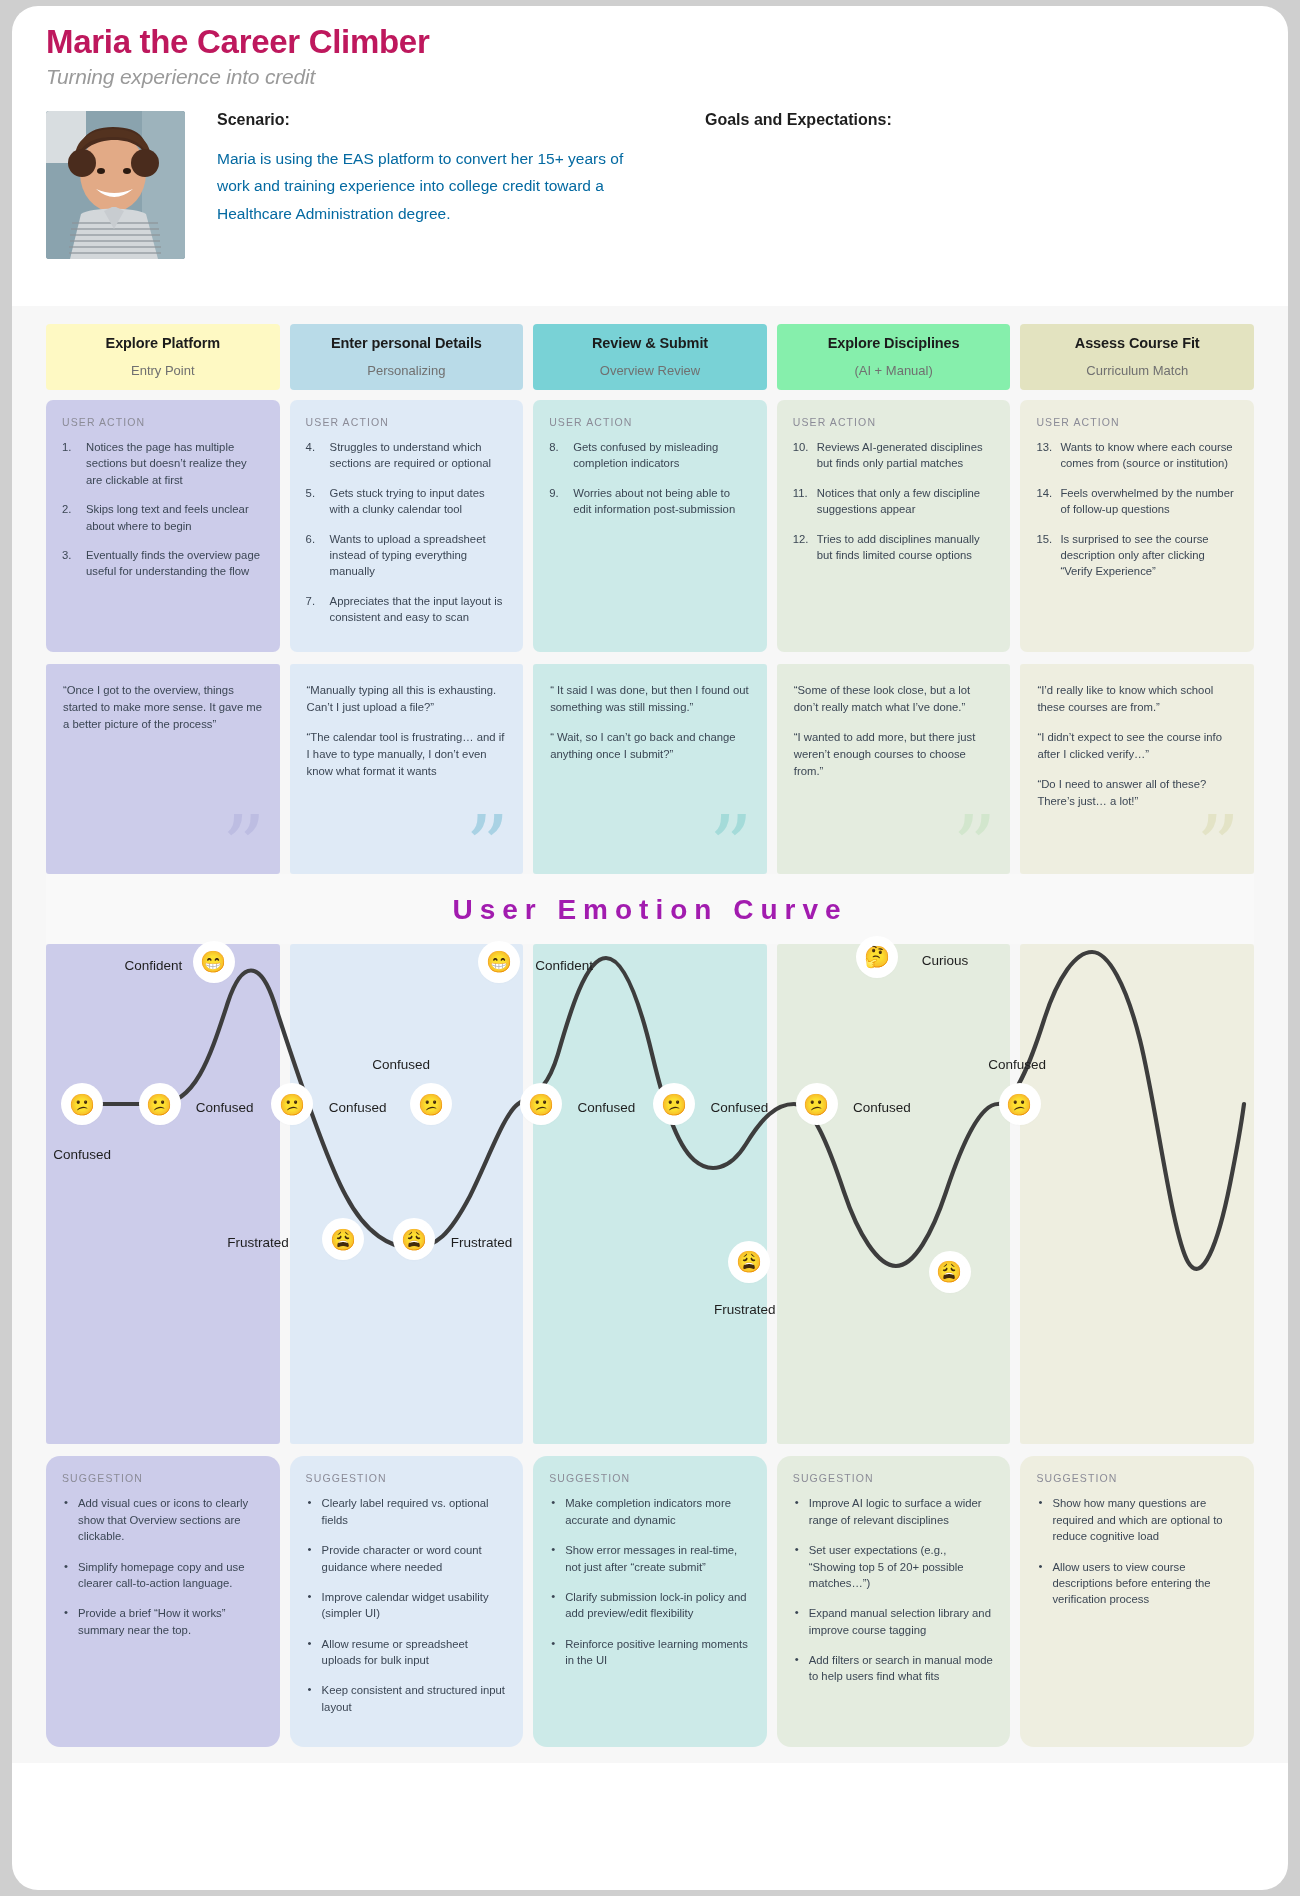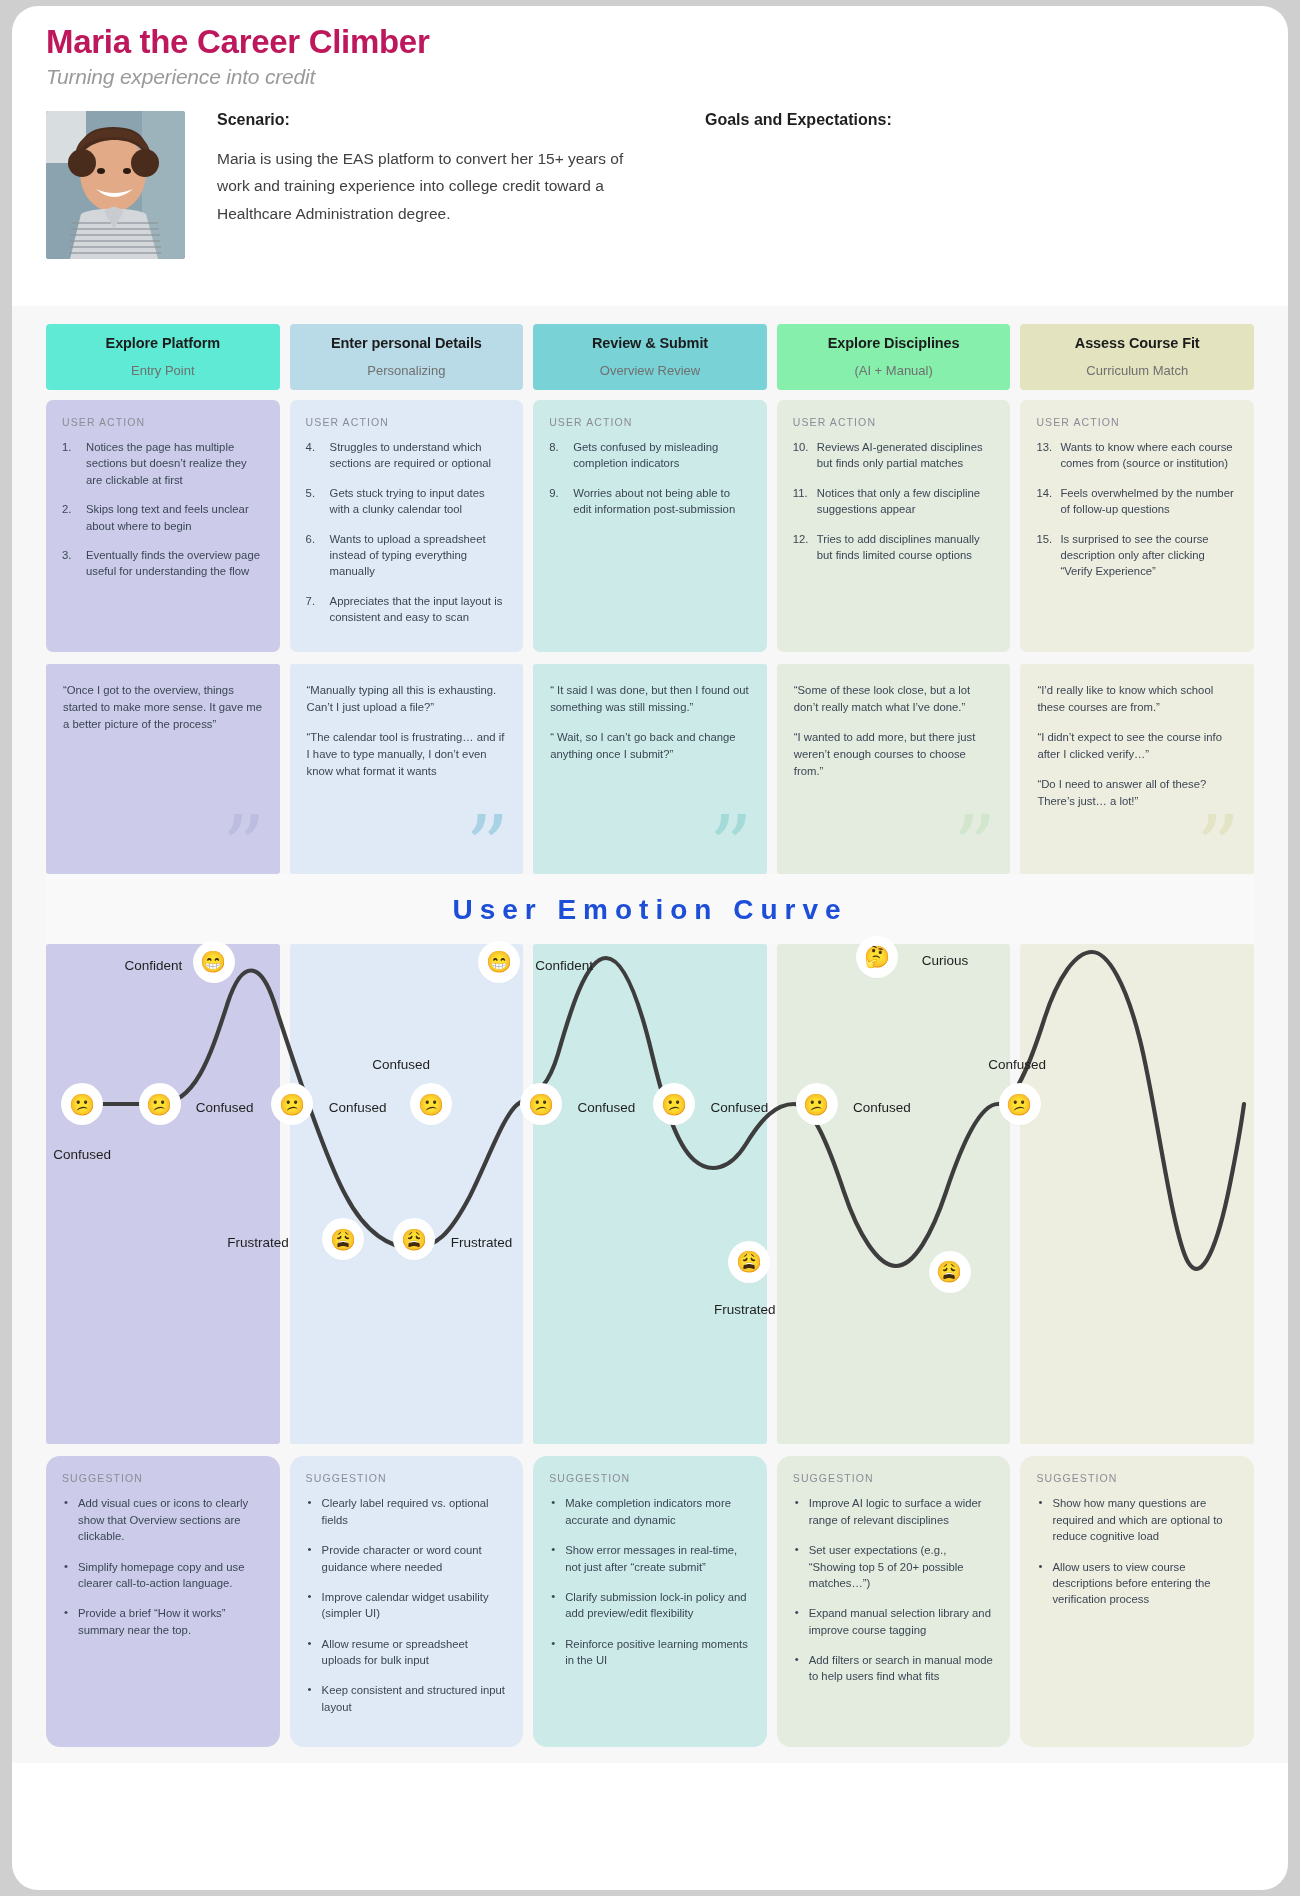--- a/index.html
+++ b/index.html
@@ -34,21 +34,21 @@
     border-radius: 3px; overflow: hidden; position: relative;
     background: #7d98a6;
   }
   .photo svg { display:block; width:100%; height:100%; }
   .scenario-col { margin-left: 32px; width: 430px; }
   .goals-col { margin-left: 58px; width: 470px; }
   .col-head {
     font-size: 16px; font-weight: bold; color: #1e1e1e; margin-bottom: 16px;
   }
   .scenario-body {
-    font-size: 15.5px; color: #404040; line-height: 1.75;
+    font-size: 15.5px; color: #0369a1; line-height: 1.75;
   }
   .goals-list { list-style: none; }
   .goals-list li {
     font-size: 15.5px; color: #6f6f6f; line-height: 1.55;
     margin-bottom: 9px; position: relative; padding-left: 18px;
   }
   .goals-list li:before {
     content: "\2022"; position: absolute; left: 0; top: -1px;
     color: #6f6f6f; font-size: 15px;
   }
@@ -95,21 +95,21 @@
     font-size: 86px; line-height: 1; font-family: "DejaVu Serif", serif;
     user-select: none;
   }
 
   
   .emo-title-band {
     background: #f9f9f9; padding: 20px 0 18px 0;
     text-align: center;
   }
   .emo-title {
-    font-size: 28px; font-weight: bold; color: #1d4ed8;
+    font-size: 28px; font-weight: bold; color: #a21caf;
     letter-spacing: 7px;
   }
   .curve-wrap { position: relative; height: 500px; }
   .curve-cols {
     position: absolute; inset: 0;
     display: grid; grid-template-columns: repeat(5, 1fr); gap: 10px;
   }
   .curve-col { border-radius: 3px; }
   .curve-svg { position: absolute; inset: 0; width: 100%; height: 100%; }
   .node {
@@ -178,21 +178,21 @@
 
       <div class="goals-col">
         <div class="col-head">Goals and Expectations:</div>
       </div>
     </div>
   </div>
 
   <div class="board">
 
     <div class="row">
-      <div class="phase" style="background:#5eead4">
+      <div class="phase" style="background:#fef9c3">
         <div class="phase-name">Explore Platform</div>
         <div class="phase-sub">Entry Point</div>
       </div>
       <div class="phase" style="background:#b9dbe8">
         <div class="phase-name">Enter personal Details</div>
         <div class="phase-sub">Personalizing</div>
       </div>
       <div class="phase" style="background:#79d2d6">
         <div class="phase-name">Review &amp; Submit</div>
         <div class="phase-sub">Overview Review</div>

